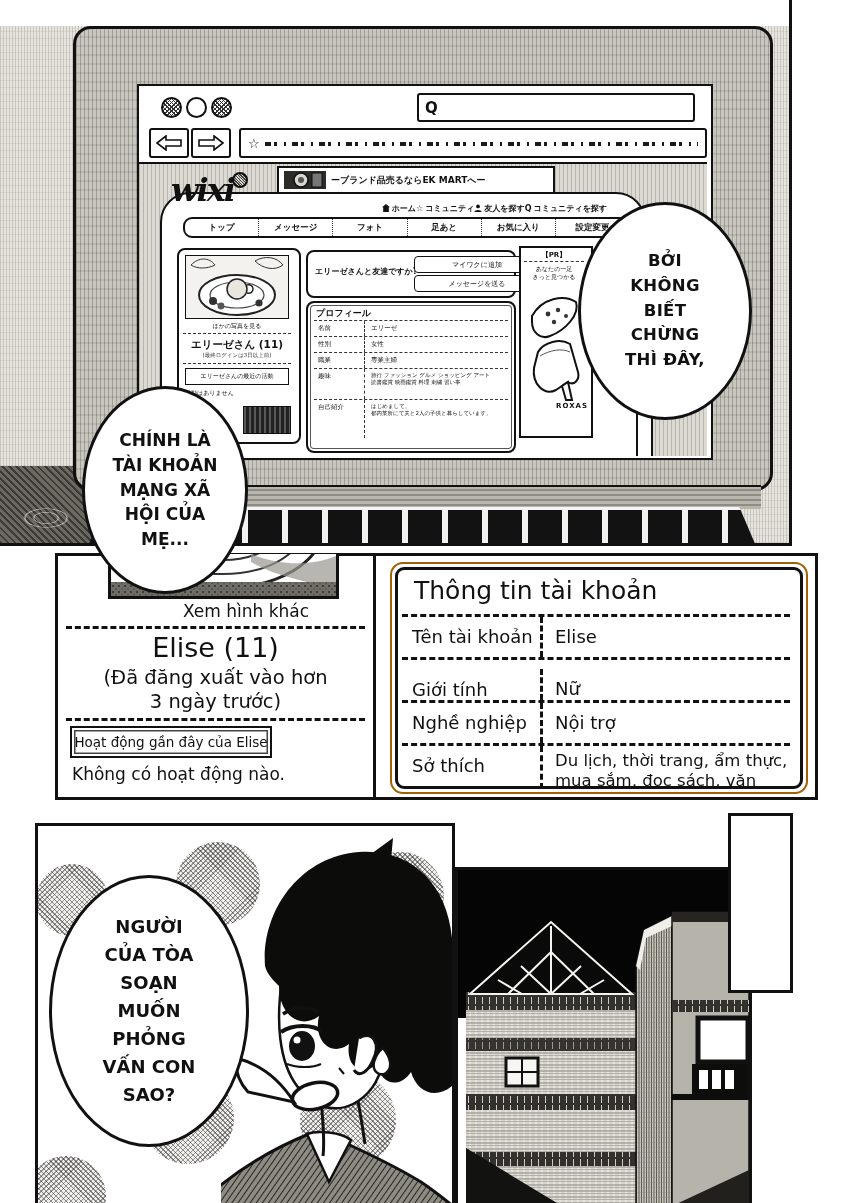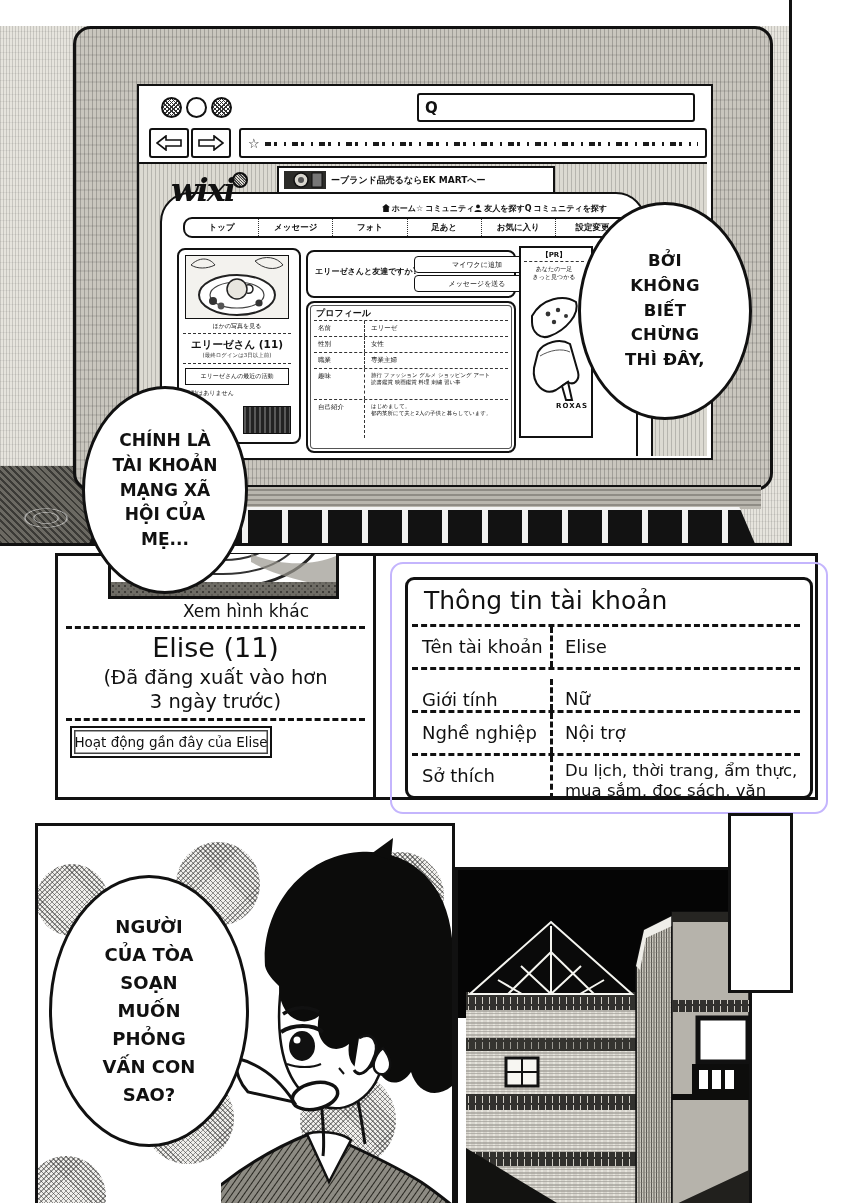--- a/index.html
+++ b/index.html
@@ -83,21 +83,21 @@
   .panel-mid{left:55px;top:553px;width:757px;height:241px;border:3px solid #111;background:#fff;}
   .p2-divider{left:315px;top:0;width:3px;height:241px;background:#111;}
   .p2-photo{left:50px;top:-2px;width:225px;height:42px;border:3px solid #111;border-top:none;background:#fff;overflow:hidden;}
   .p2-cap{left:88px;top:45px;width:200px;text-align:center;font-size:17px;}
   .p2-sep{left:8px;width:299px;border-top:3px dashed #111;}
   .p2-name{left:0;top:76px;width:315px;text-align:center;font-size:27px;}
   .p2-status{left:0;top:110px;width:315px;text-align:center;font-size:19.5px;line-height:1.25;white-space:pre-line;}
   .p2-btn{left:12px;top:170px;width:198px;height:28px;border:2px solid #111;box-shadow:inset 0 0 0 2px #fff,inset 0 0 0 3.5px #444;
     display:flex;align-items:center;justify-content:center;font-size:13.5px;background:#fff;}
   .p2-noact{left:14px;top:208px;font-size:17px;}
-  .tbl-outer{left:332px;top:6px;width:408px;height:222px;border:2px solid #c4b5fd;border-radius:13px;padding:13px;}
+  .tbl-outer{left:332px;top:6px;width:408px;height:222px;border:2px solid #a16207;border-radius:13px;padding:3px;}
   .tbl-inner{position:relative;width:100%;height:100%;border:3px solid #111;border-radius:9px;box-sizing:border-box;overflow:hidden;}
   .tbl-title{position:absolute;left:16px;top:6px;font-size:25px;}
   .trow{position:absolute;left:4px;width:388px;border-top:3px dashed #111;display:flex;}
   .tlab{width:128px;font-size:18px;padding:9px 0 0 10px;}
   .tval{flex:1;font-size:18px;padding:9px 0 0 12px;border-left:3px dashed #111;line-height:1.2;}
   .tval.small{font-size:16.5px;padding-top:5px;}
 
   
   .panel-bl{left:35px;top:823px;width:414px;height:380px;border:3px solid #111;border-bottom:none;background:#fff;overflow:hidden;}
   .dot{position:absolute;border-radius:50%;background-color:#f0efec;
@@ -298,20 +298,21 @@
       </svg>
     </div>
 
     <div class="abs p2-cap">Xem hình khác</div>
     <div class="abs p2-sep" style="top:70px;"></div>
     <div class="abs p2-name">Elise (11)</div>
     <div class="abs p2-status">(Đã đăng xuất vào hơn
 3 ngày trước)</div>
     <div class="abs p2-sep" style="top:162px;"></div>
     <div class="abs p2-btn">Hoạt động gần đây của Elise</div>
+    <div class="abs p2-noact">Không có hoạt động nào.</div>
 
     <div class="abs tbl-outer">
       <div class="tbl-inner">
         <div class="tbl-title">Thông tin tài khoản</div>
         <div class="trow" style="top:44px;height:40px;">
           <span class="tlab">Tên tài khoản</span>
           <span class="tval">Elise</span>
         </div>
         <div class="trow" style="top:87px;height:40px;align-items:flex-end;">
           <span class="tlab">Giới tính</span>

